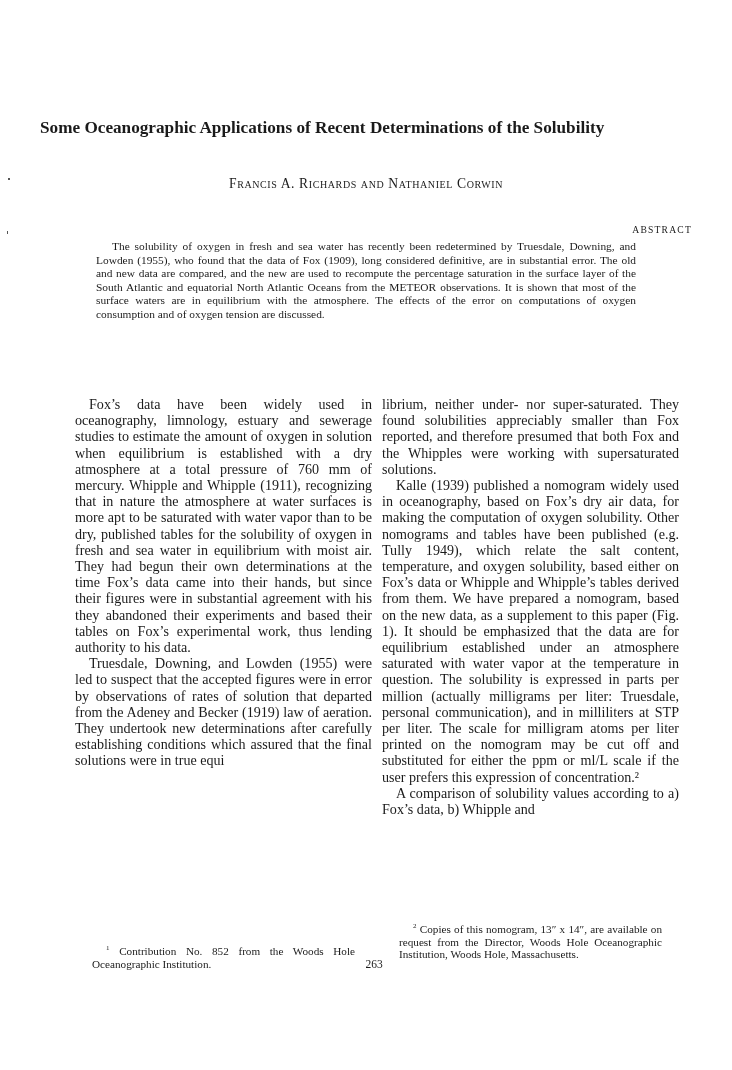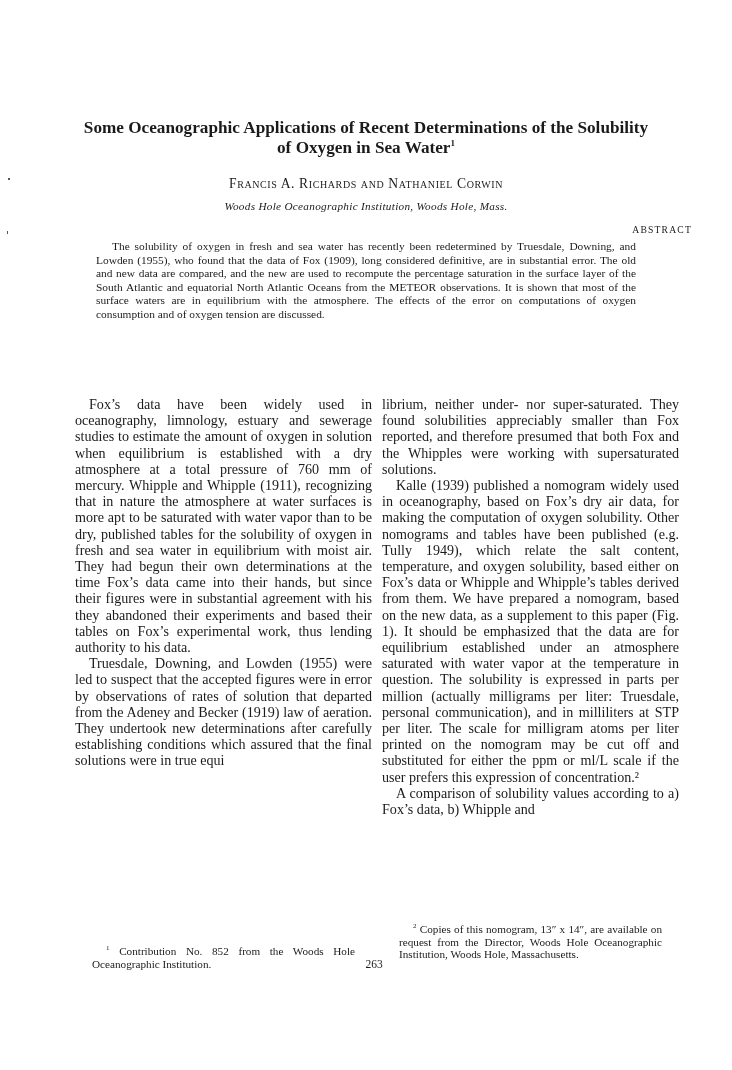--- a/index.html
+++ b/index.html
@@ -18,21 +18,21 @@
     .page {
       position: absolute;
       left: 0; top: 0;
       width: 732px; height: 1070px;
     }
     .title {
       position: absolute;
       left: 40px;
       width: 652px;
       top: 118px;
-      text-align: center;
+      text-align: left;
       font-family: "Liberation Serif", "DejaVu Serif", serif;
       font-weight: bold;
       font-size: 17.2px;
       line-height: 20px;
       letter-spacing: 0px;
     }
     .title sup { font-size: 9px; vertical-align: super; line-height: 0; }
     .authors {
       position: absolute;
       left: 40px; width: 652px;
@@ -116,25 +116,23 @@
 </head>
 <body>
 
 <div class="page">
 
   <span class="mark" style="left:8px;top:178px;width:2px;height:2px;"></span>
   <span class="mark" style="left:7px;top:231px;width:1px;height:3px;"></span>
 
   <div class="title">
     <div>Some Oceanographic Applications of Recent Determinations of the Solubility</div>
-    <div><span>of Oxygen in Sea Water</span><sup>1</sup></div>
   </div>
 
   <div class="authors">Francis A. Richards and Nathaniel Corwin</div>
-  <div class="affil">Woods Hole Oceanographic Institution, Woods Hole, Mass.</div>
 
   <div class="abstract-heading">ABSTRACT</div>
 
   <div class="abstract">
     <p>The solubility of oxygen in fresh and sea water has recently been redetermined by Truesdale, Downing, and Lowden (1955), who found that the data of Fox (1909), long considered definitive, are in substantial error. The old and new data are compared, and the new are used to recompute the percentage saturation in the surface layer of the South Atlantic and equatorial North Atlantic Oceans from the METEOR observations. It is shown that most of the surface waters are in equilibrium with the atmosphere. The effects of the error on computations of oxygen consumption and of oxygen tension are discussed.</p>
   </div>
 
   <div class="col col-left">
     <p>Fox’s data have been widely used in oceanography, limnology, estuary and sew­erage studies to estimate the amount of oxygen in solution when equilibrium is established with a dry atmosphere at a total pressure of 760 mm of mercury. Whipple and Whipple (1911), recognizing that in nature the atmosphere at water surfaces is more apt to be saturated with water vapor than to be dry, published tables for the solubility of oxygen in fresh and sea water in equilibrium with moist air. They had begun their own determinations at the time Fox’s data came into their hands, but since their figures were in substantial agreement with his they abandoned their experiments and based their tables on Fox’s experimental work, thus lending authority to his data.</p>
     <p>Truesdale, Downing, and Lowden (1955) were led to suspect that the accepted figures were in error by observations of rates of solution that departed from the Adeney and Becker (1919) law of aeration. They undertook new determinations after care­fully establishing conditions which assured that the final solutions were in true equi­</p>

